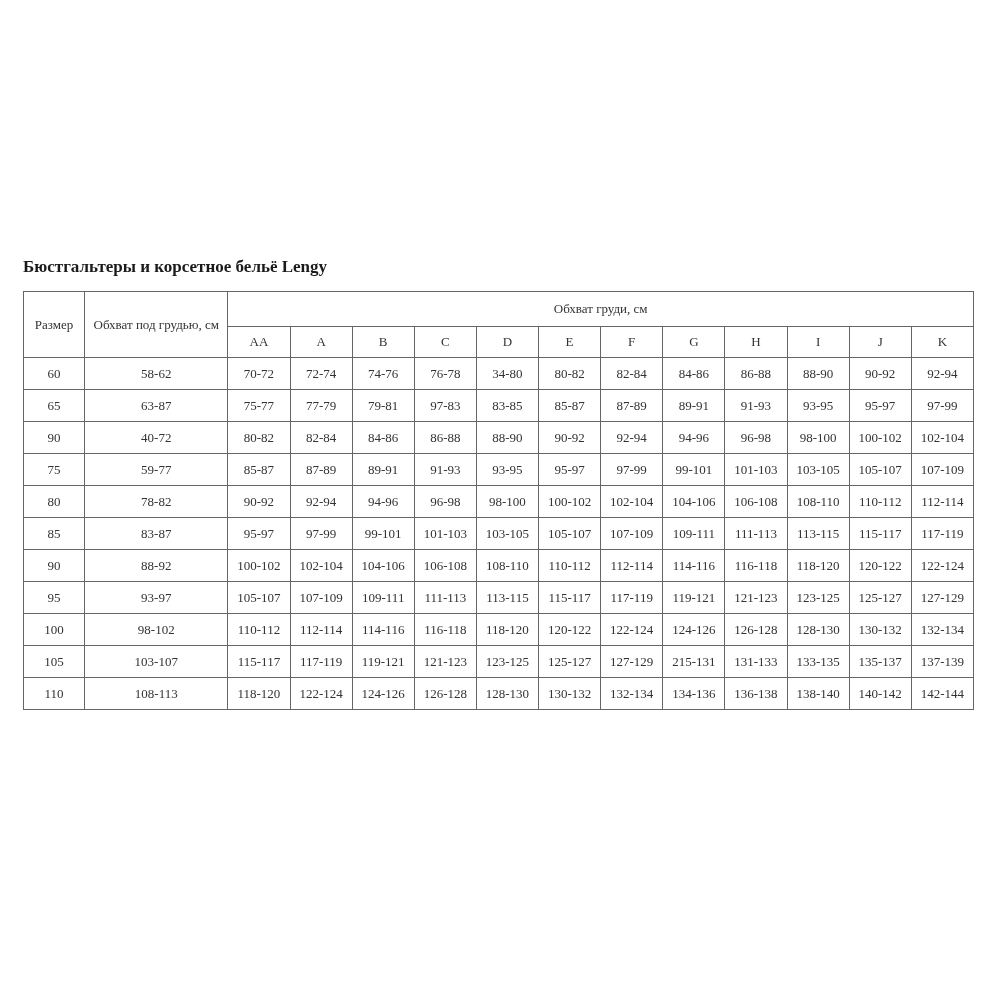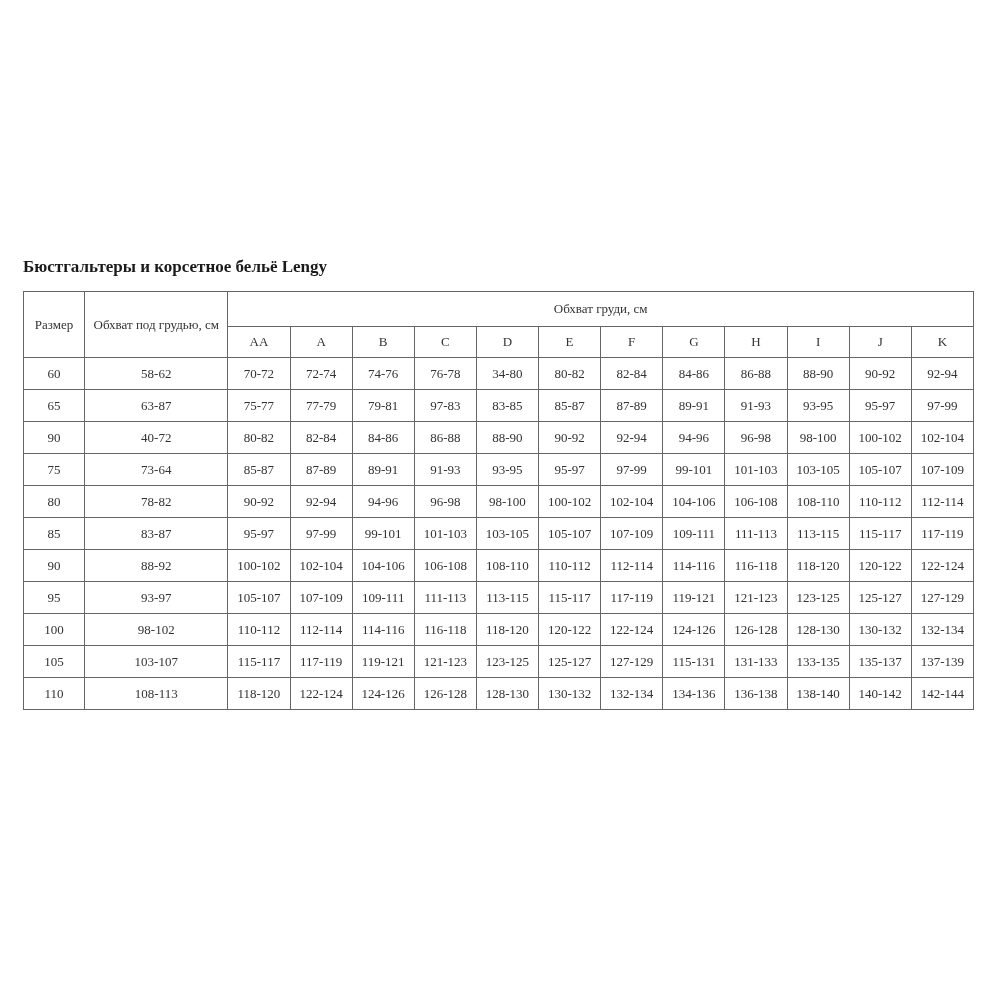--- a/index.html
+++ b/index.html
@@ -135,21 +135,21 @@
           <td>90-92</td>
           <td>92-94</td>
           <td>94-96</td>
           <td>96-98</td>
           <td>98-100</td>
           <td>100-102</td>
           <td>102-104</td>
         </tr>
         <tr>
           <td>75</td>
-          <td>73-64</td>
+          <td>59-77</td>
           <td>85-87</td>
           <td>87-89</td>
           <td>89-91</td>
           <td>91-93</td>
           <td>93-95</td>
           <td>95-97</td>
           <td>97-99</td>
           <td>99-101</td>
           <td>101-103</td>
           <td>103-105</td>
@@ -239,21 +239,21 @@
         <tr>
           <td>105</td>
           <td>103-107</td>
           <td>115-117</td>
           <td>117-119</td>
           <td>119-121</td>
           <td>121-123</td>
           <td>123-125</td>
           <td>125-127</td>
           <td>127-129</td>
-          <td>115-131</td>
+          <td>215-131</td>
           <td>131-133</td>
           <td>133-135</td>
           <td>135-137</td>
           <td>137-139</td>
         </tr>
         <tr>
           <td>110</td>
           <td>108-113</td>
           <td>118-120</td>
           <td>122-124</td>

